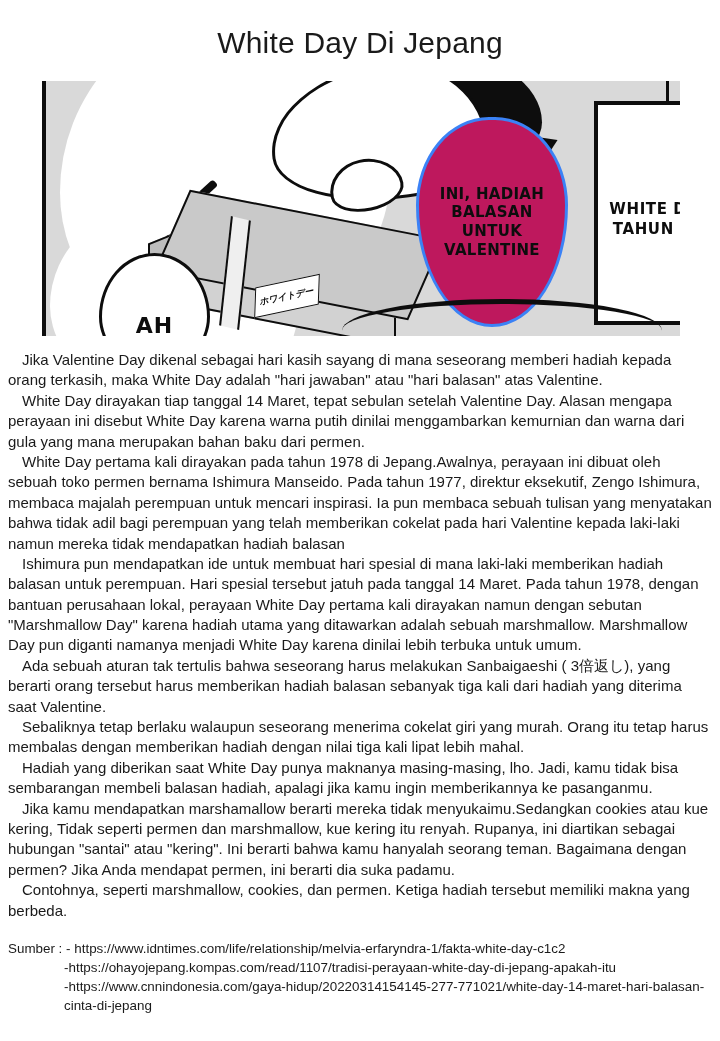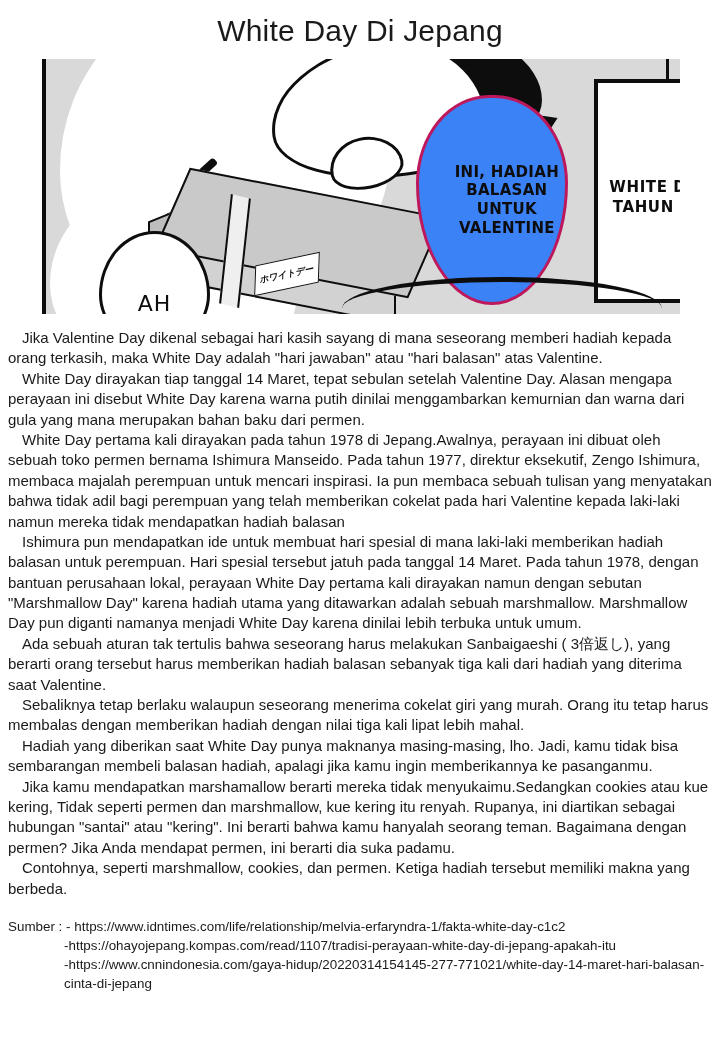--- a/index.html
+++ b/index.html
@@ -16,21 +16,21 @@
     color: #111111;
   }
 
   
   .page-title {
     text-align: center;
     font-size: 30px;
     font-weight: 400;
     letter-spacing: 0.2px;
     color: #1a1a1a;
-    margin: 4px;
+    margin: 16px;
     padding: 10px 0 6px 0;
     line-height: 1.1;
   }
 
   
   .comic-panel {
     position: relative;
     margin: 6px 40px 0 42px;
     height: 255px;
     background: #d9d9d9;
@@ -81,21 +81,21 @@
     height: 110px;
     background: #ffffff;
     border: 3px solid #0d0d0d;
     border-radius: 50% 50% 48% 48% / 55% 55% 45% 45%;
     display: flex;
     align-items: center;
     justify-content: center;
   }
   .bubble-ah span {
     font-family: "DejaVu Sans", sans-serif;
-    font-weight: 400;
+    font-weight: 700;
     font-size: 22px;
     letter-spacing: 1px;
     color: #0d0d0d;
     transform: translateY(14px);
   }
 
   
   .hair-mass {
     position: absolute;
     left: 290px;
@@ -205,26 +205,26 @@
     line-height: 1;
   }
 
   
   .bubble-blue {
     position: absolute;
     left: 374px;
     top: 36px;
     width: 152px;
     height: 210px;
-    background: #3b82f6;
-    border: 3px solid #be185d;
+    background: #be185d;
+    border: 3px solid #3b82f6;
     border-radius: 48% 48% 50% 50% / 42% 42% 58% 58%;
     display: flex;
     align-items: center;
-    justify-content: flex-end;
+    justify-content: center;
     box-sizing: border-box;
   }
   .bubble-blue-tail {
     position: absolute;
     left: 497px;
     top: 52px;
     width: 0; height: 0;
     border-left: 20px solid #0d0d0d;
     border-top: 10px solid transparent;
     border-bottom: 16px solid transparent;

